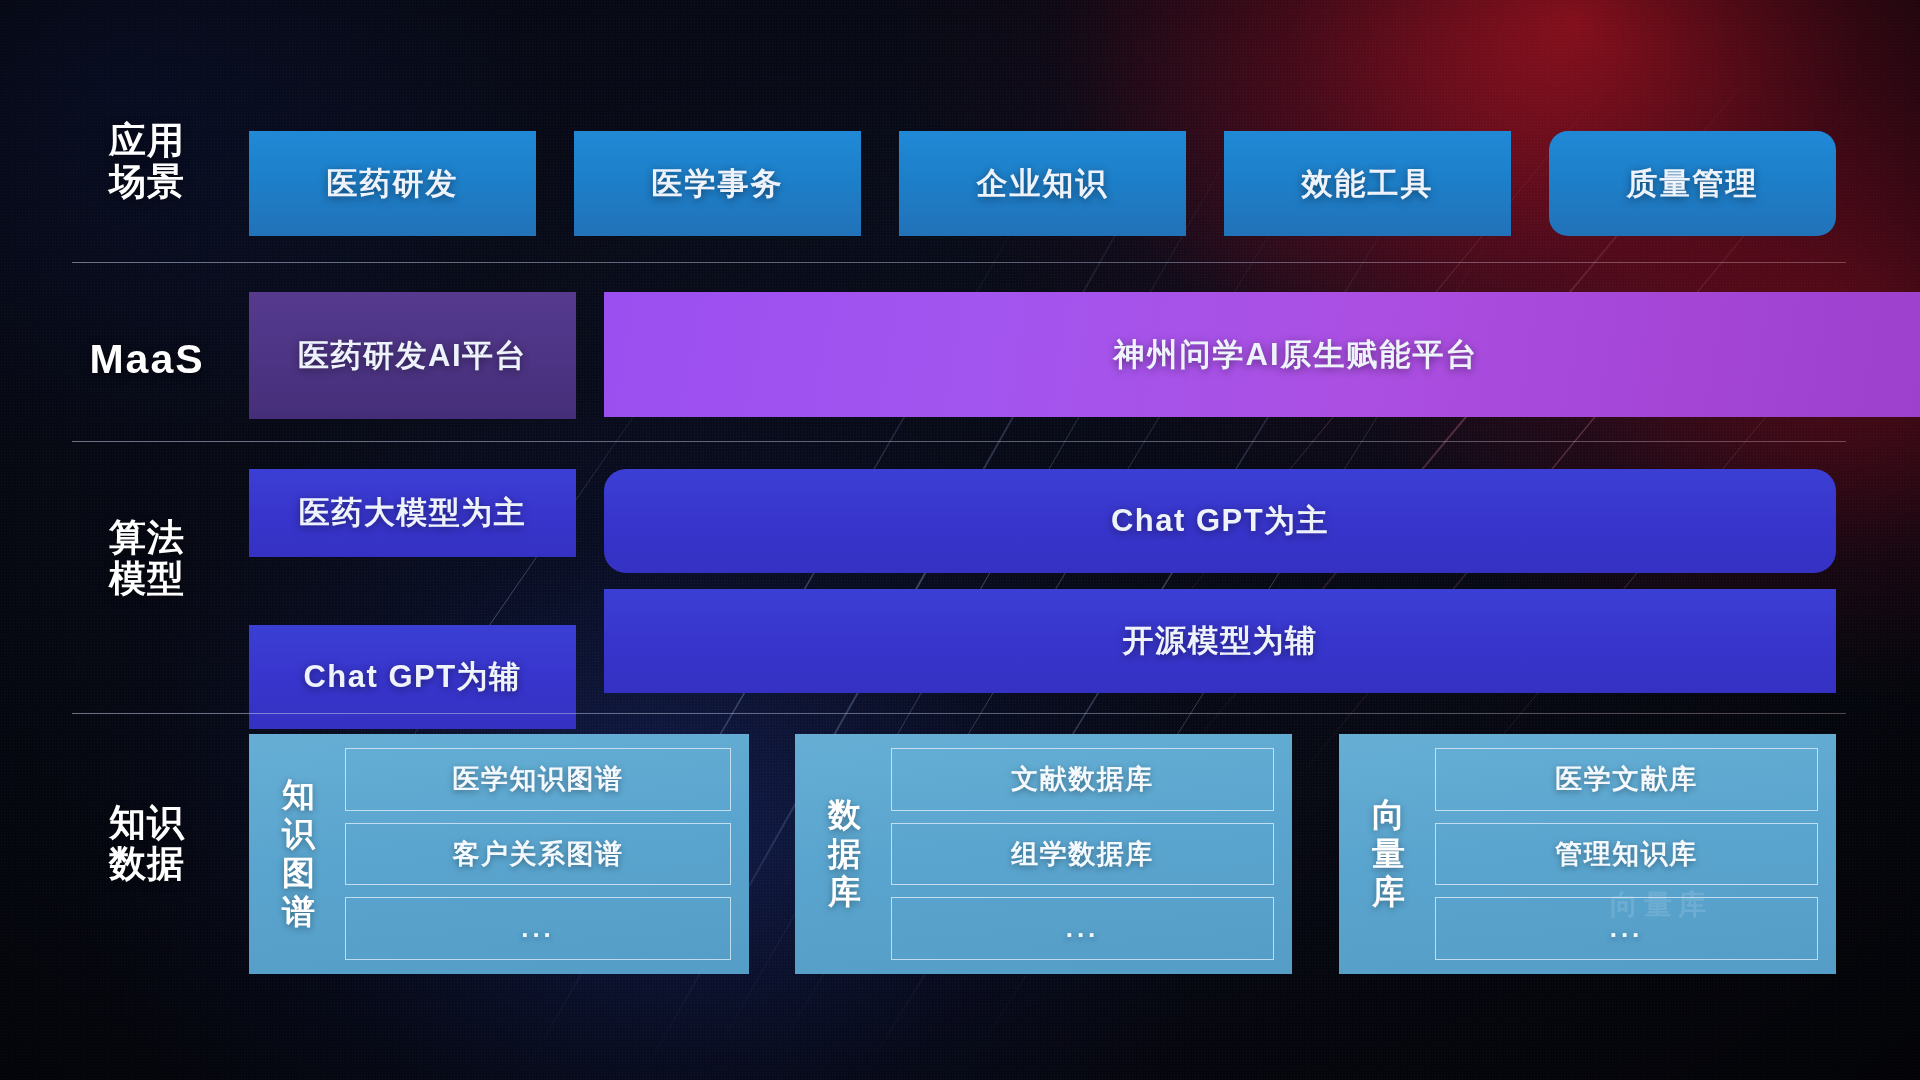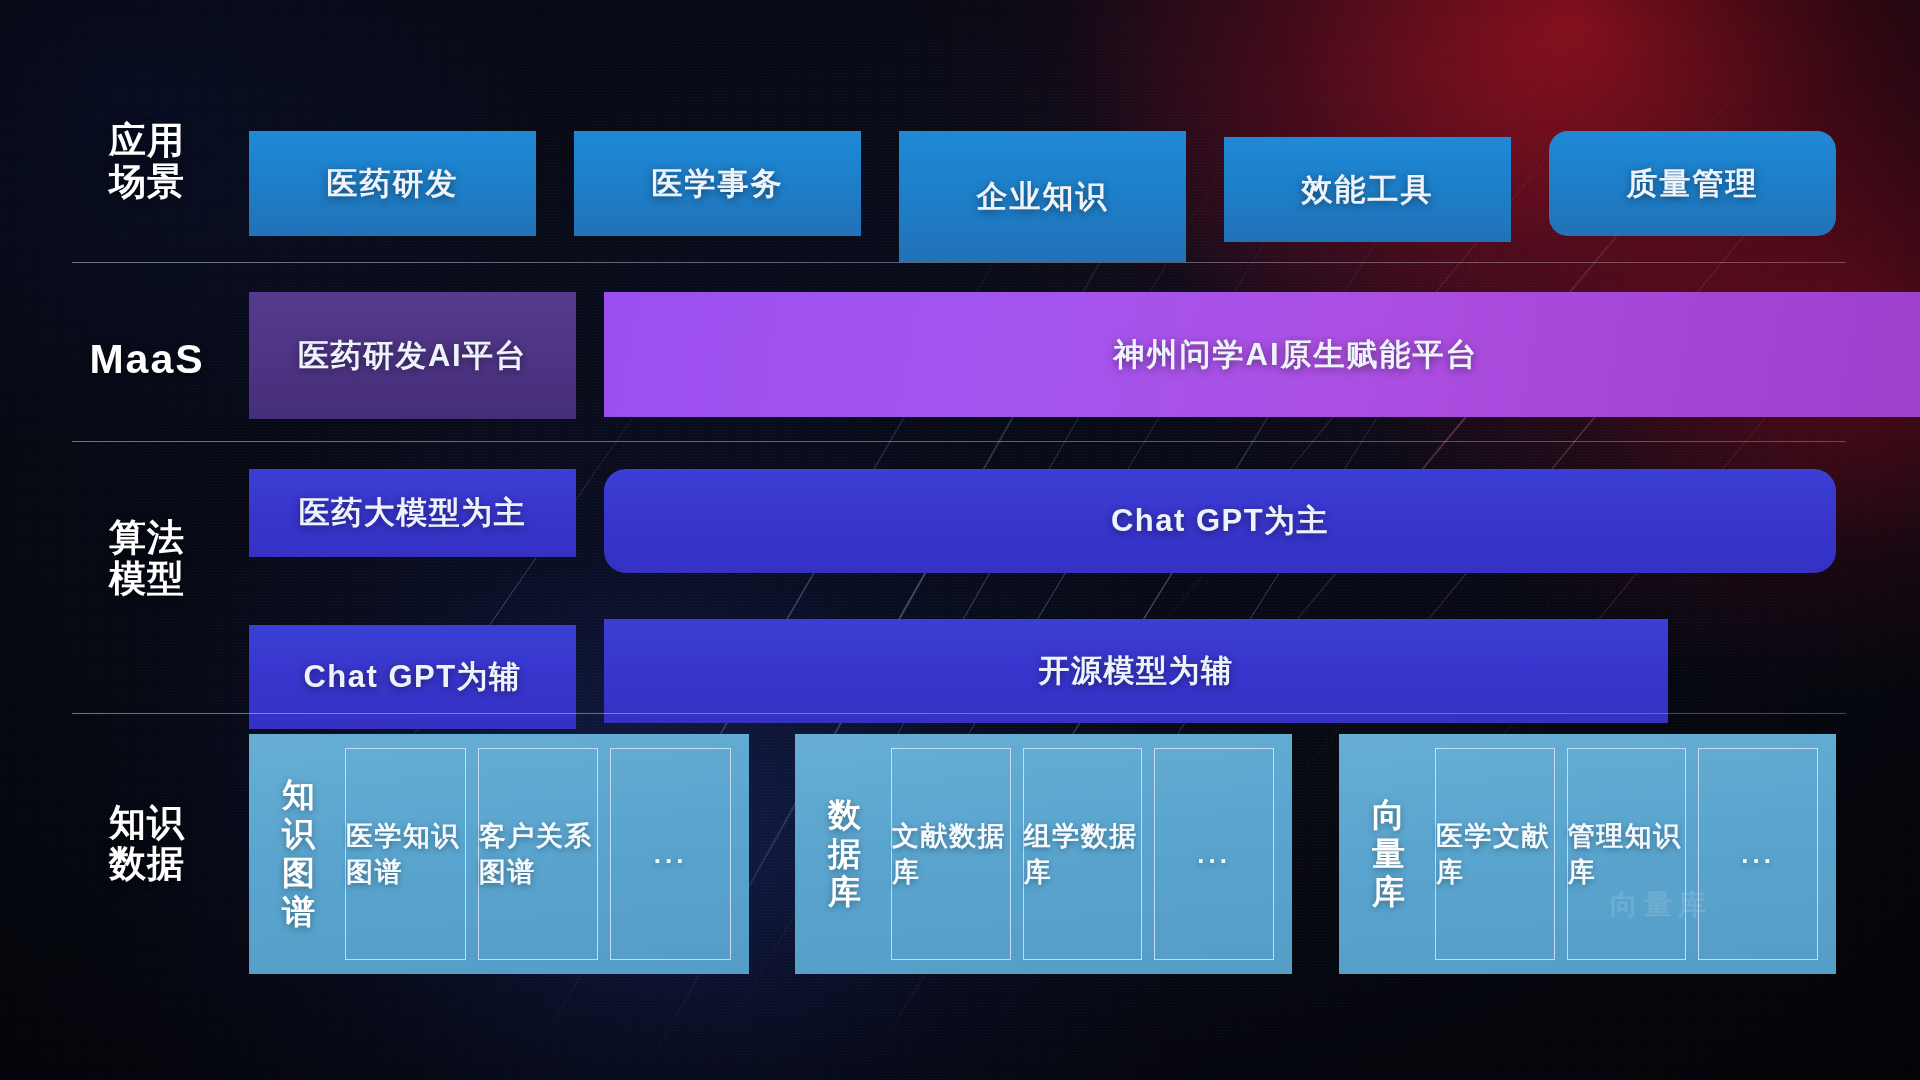--- a/index.html
+++ b/index.html
@@ -91,21 +91,21 @@
   }
   .kgroup-label{
     width:72px;flex:0 0 72px;
     display:flex;align-items:center;justify-content:center;
     color:#ffffff;font-weight:700;font-size:33px;line-height:1.18;
     letter-spacing:1px;text-align:center;
     text-shadow:0 2px 7px rgba(0,0,0,.35);
     white-space:pre-line;position:relative;z-index:2;
   }
   .kgroup-items{
-    flex:1;display:flex;flex-direction:row;justify-content:center;
+    flex:1;display:flex;flex-direction:column;justify-content:center;
     gap:12px;position:relative;z-index:2;margin-left:10px;
   }
   .kitem{
     flex:1;display:flex;align-items:center;justify-content:center;
     border:1px solid rgba(233,244,252,.72);
     color:#f3f9fd;font-weight:700;font-size:27px;letter-spacing:1.5px;
     text-shadow:0 2px 6px rgba(0,0,0,.35);
     box-sizing:border-box;min-height:52px;
   }
   .kitem.ellipsis{letter-spacing:4px;font-size:26px;}
@@ -154,41 +154,41 @@
   <div class="vignette"></div>
 </div>
 
 <div id="stage">
 
   <div class="rowlabel" style="top:120px;font-size:37px;">应用
 场景</div>
 
   <div class="box app-box" style="left:249px;top:131px;width:287px;height:105px;">医药研发</div>
   <div class="box app-box" style="left:574px;top:131px;width:287px;height:105px;">医学事务</div>
-  <div class="box app-box" style="left:899px;top:131px;width:287px;height:131px;">企业知识</div>
-  <div class="box app-box" style="left:1224px;top:131px;width:287px;height:105px;margin-top:6px;">效能工具</div>
+  <div class="box app-box" style="left:899px;top:131px;width:287px;height:105px;">企业知识</div>
+  <div class="box app-box" style="left:1224px;top:131px;width:287px;height:105px;">效能工具</div>
   <div class="box app-box" style="left:1549px;top:131px;width:287px;height:105px;border-radius:19px;">质量管理</div>
 
   <div class="divider" style="top:262px;"></div>
 
   <div class="rowlabel" style="top:337px;font-size:41px;letter-spacing:2px;">MaaS</div>
 
   <div class="box maas-left" style="left:249px;top:292px;width:327px;height:127px;">医药研发AI平台</div>
   <div class="box maas-right" style="left:604px;top:292px;width:1384px;height:125px;">神州问学AI原生赋能平台</div>
 
   <div class="divider" style="top:441px;"></div>
 
   <div class="rowlabel" style="top:520px;font-size:37px;font-family:Liberation Mono, monospace;">算法
 模型</div>
 
   <div class="box algo-box" style="left:249px;top:469px;width:327px;height:88px;">医药大模型为主</div>
   <div class="box algo-box" style="left:604px;top:469px;width:1232px;height:104px;border-radius:22px;">Chat GPT为主</div>
 
   <div class="box algo-box" style="left:249px;top:585px;width:327px;height:104px;margin-top:40px;">Chat GPT为辅</div>
-  <div class="box algo-box" style="left:604px;top:619px;width:1064px;height:104px;text-align:center;">开源模型为辅</div>
+  <div class="box algo-box" style="left:604px;top:589px;width:1232px;height:104px;text-align:center;">开源模型为辅</div>
 
   <div class="divider" style="top:713px;"></div>
 
   <div class="rowlabel" style="top:802px;font-size:37px;">知识
 数据</div>
 
   <div class="kgroup" style="left:249px;top:734px;width:500px;height:240px;">
     <div class="kgroup-label">知
 识
 图

